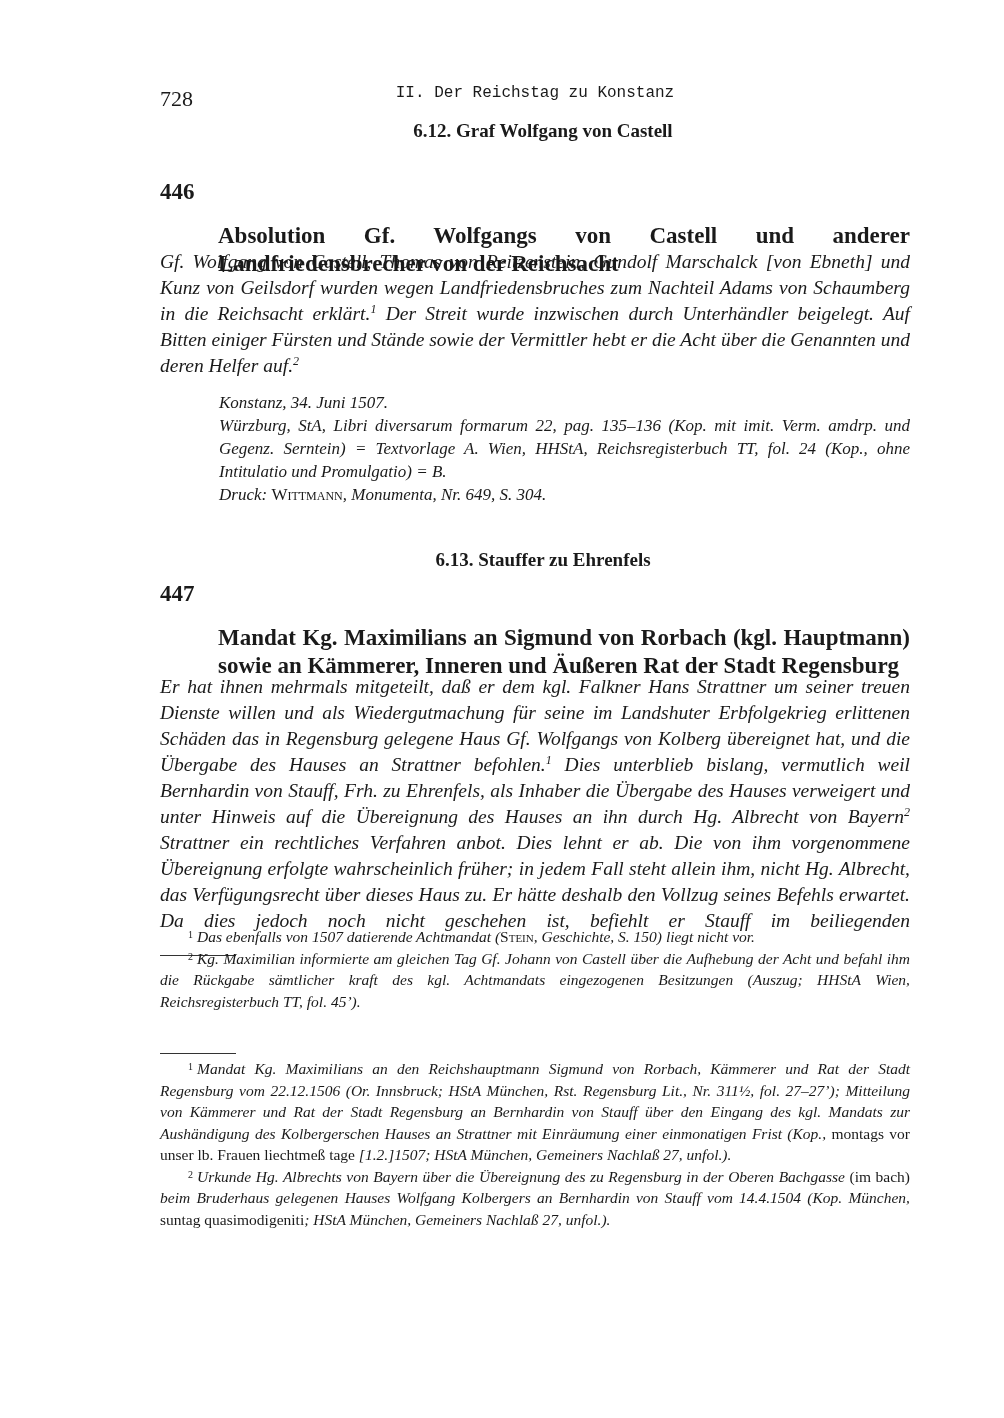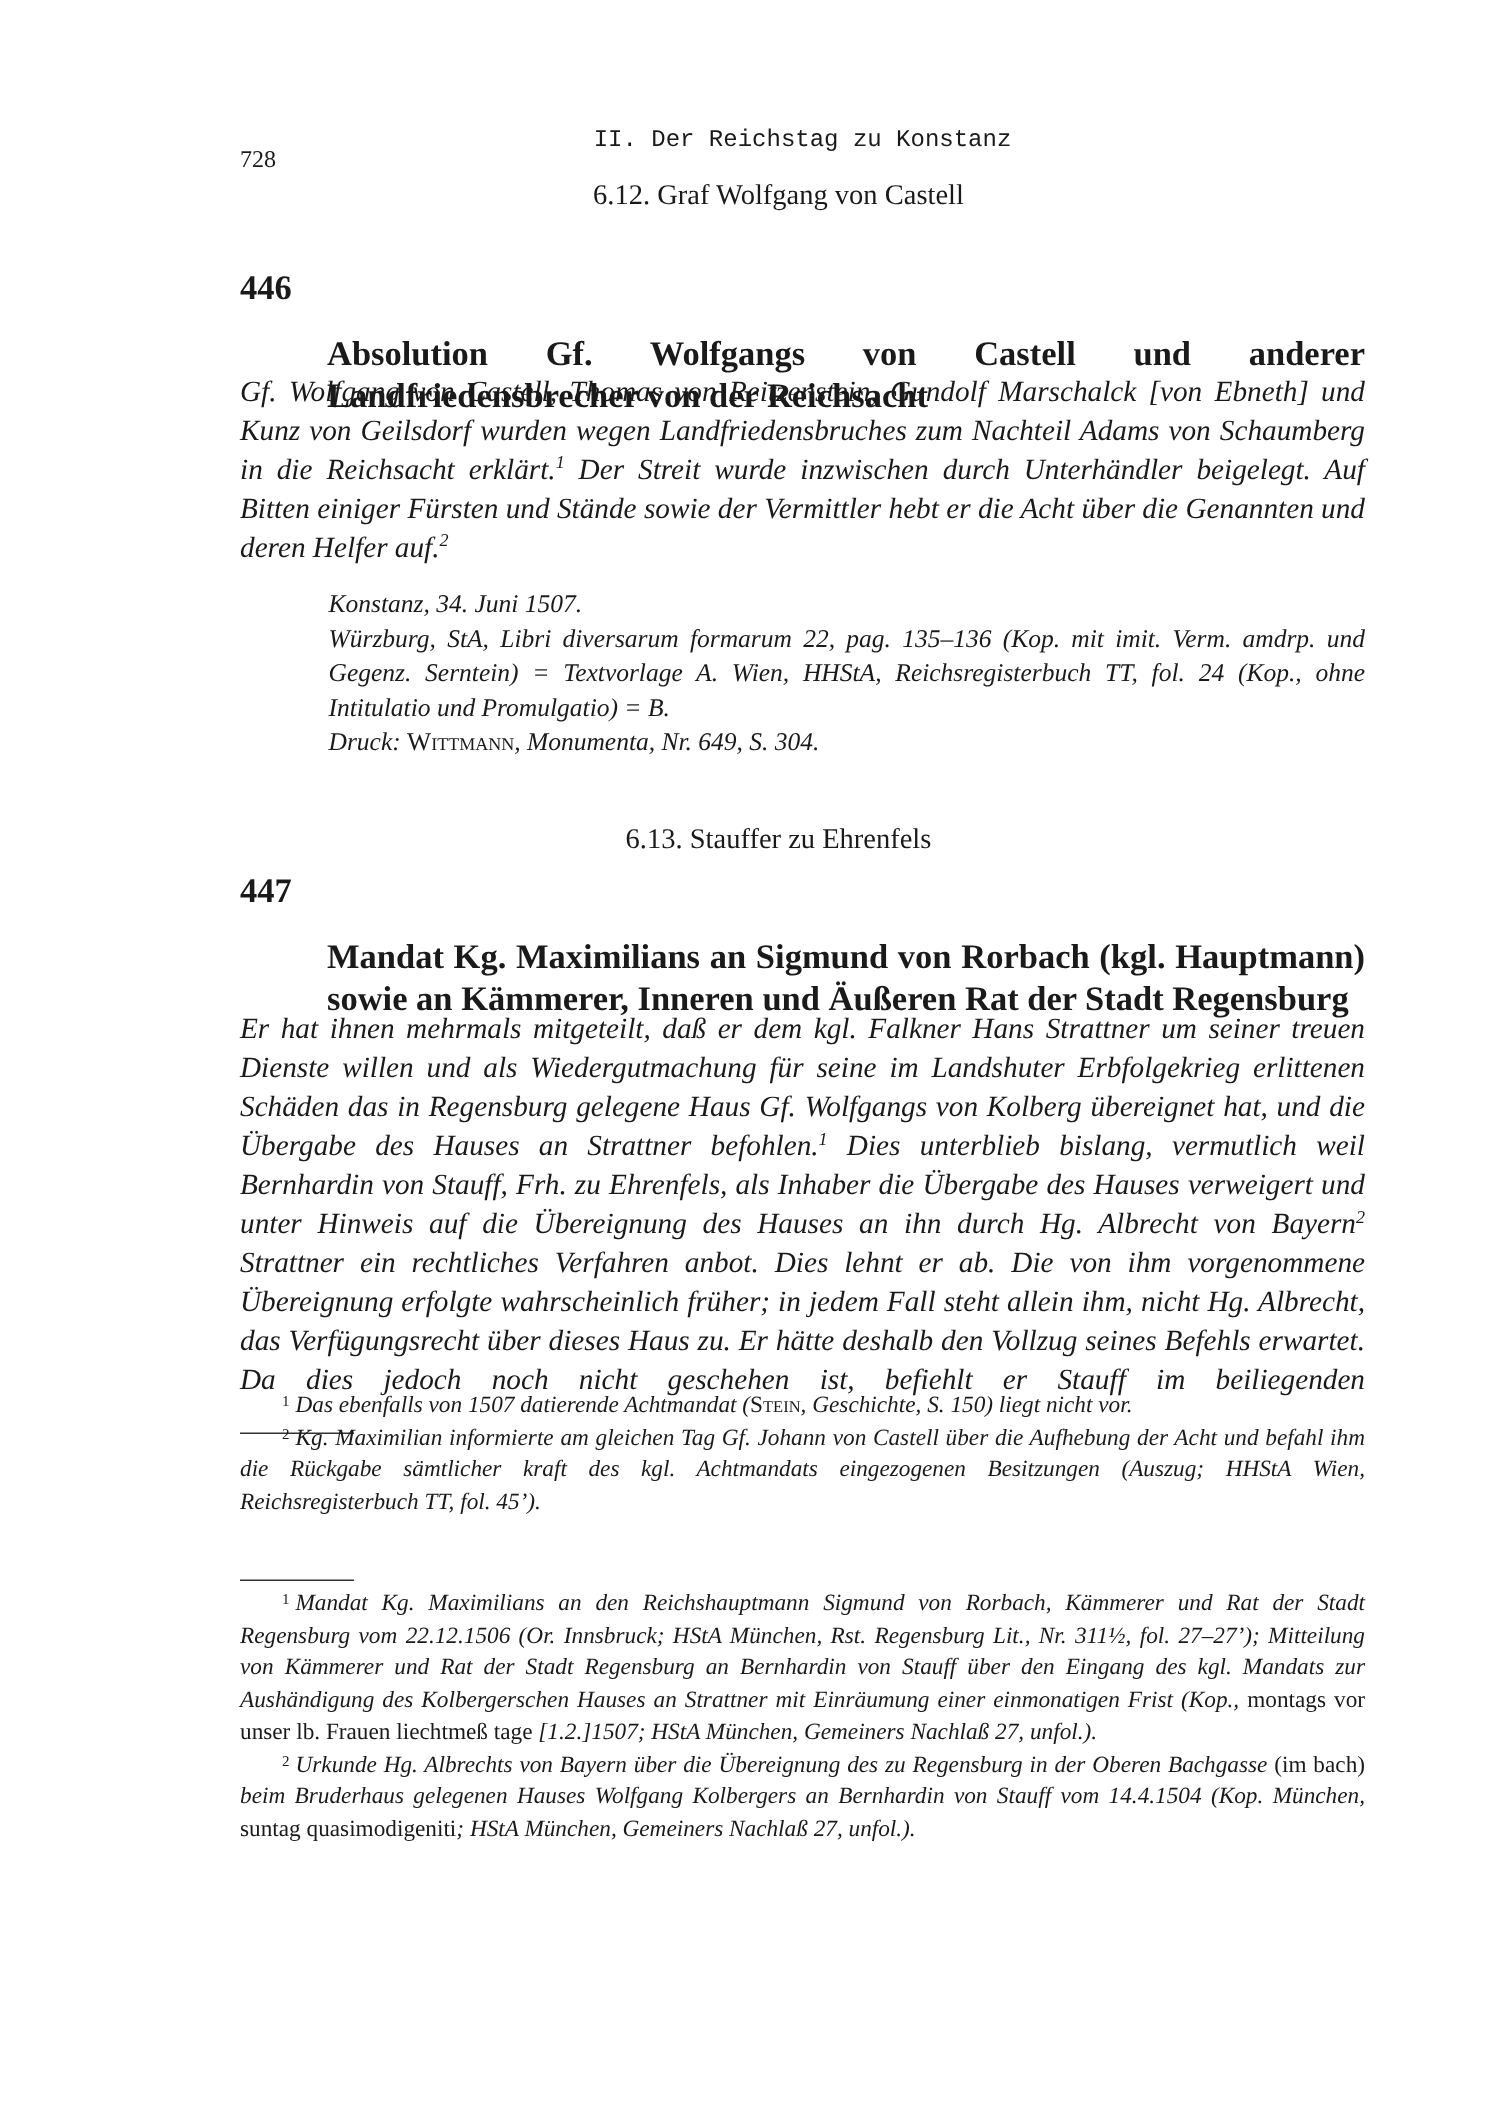--- a/index.html
+++ b/index.html
@@ -2,23 +2,23 @@
 <html><head>
 <meta charset="utf-8">
 <style>
   html, body { margin: 0; padding: 0; background: #ffffff; }
   body {
     width: 1004px; height: 1418px; position: relative; overflow: hidden;
     font-family: "Liberation Serif", "DejaVu Serif", serif;
     color: #1a1a1a;
   }
   .running-head { position: absolute; top: 82px; left: 160px; width: 750px; height: 24px; font-size: 17px; }
-  .page-no { position: absolute; left: 0; top: 16px; font-size: 16px; }
+  .page-no { position: absolute; left: 0; top: 4px; font-size: 22px; }
   .running-title { position: absolute; left: 0; right: 0; text-align: center; top: 2px; font-size: 16px; font-family: Liberation Mono, monospace; }
-  .section-title { position: absolute; left: 144px; width: 750px; text-align: center; font-weight: normal; font-size: 19px; }
+  .section-title { position: absolute; left: 168px; width: 750px; text-align: center; font-weight: bold; font-size: 19px; }
   .doc-head { position: absolute; left: 160px; width: 750px; font-weight: bold; font-size: 23px; line-height: 28px; }
   .doc-head .num { position: absolute; left: 0; top: 0; }
   .doc-head .title { margin-left: 58px; display: block; text-align: justify; margin-top: 44px; }
   .regest { position: absolute; left: 160px; width: 750px; font-style: italic; font-size: 19.5px; line-height: 26px; text-align: justify; text-align-last: left; }
   .regest p { margin: 0; }
   .sup { font-size: 12px; vertical-align: 7px; line-height: 0; }
   .meta { position: absolute; left: 219px; width: 691px; font-style: italic; font-size: 17px; line-height: 23px; }
   .meta div { text-align: justify; }
   .sc { font-style: normal; font-variant: small-caps; }
   .up { font-style: normal; }

